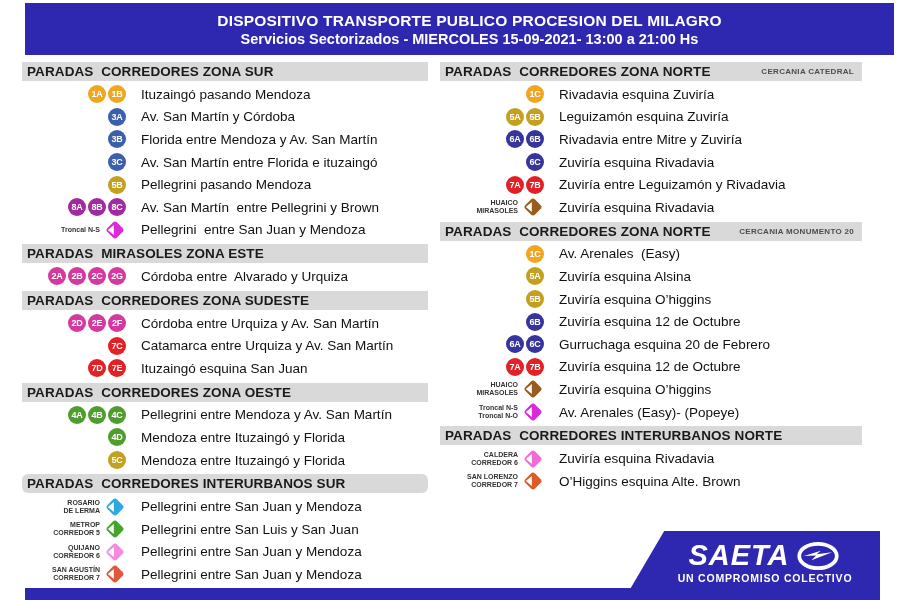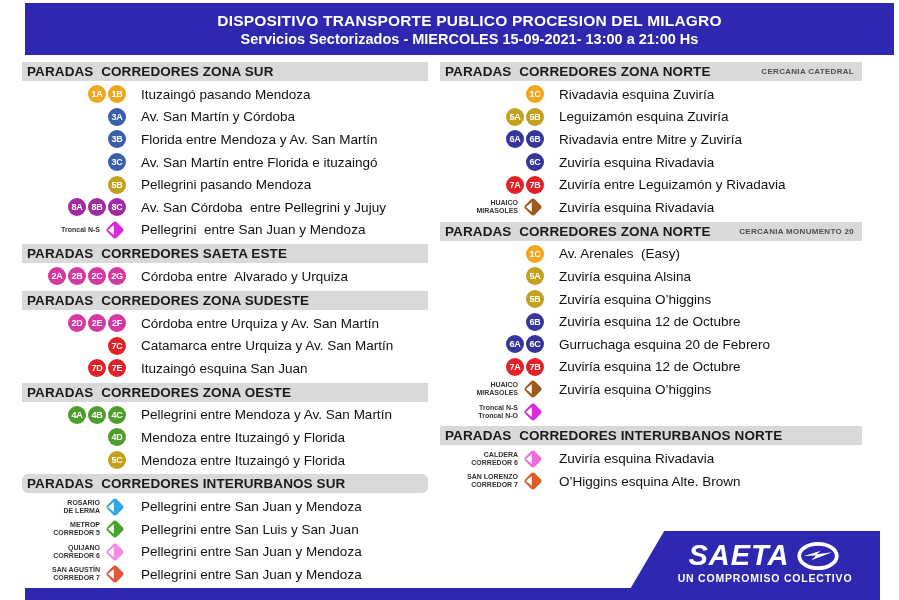--- a/index.html
+++ b/index.html
@@ -85,38 +85,38 @@
               <span class="badge" style="background: rgb(196, 160, 31);">5B</span>
             </div>
             <div class="rowtext">Pellegrini pasando Mendoza</div>
           </div>
           <div class="row">
             <div class="badges">
               <span class="badge" style="background: rgb(162, 42, 160);">8A</span>
               <span class="badge" style="background: rgb(162, 42, 160);">8B</span>
               <span class="badge" style="background: rgb(162, 42, 160);">8C</span>
             </div>
-            <div class="rowtext">Av. San Córdoba  entre Pellegrini y Jujuy</div>
+            <div class="rowtext">Av. San Martín  entre Pellegrini y Brown</div>
           </div>
           <div class="row">
             <div class="badges">
               <div class="tag"><span>Troncal N-S</span></div>
               <span class="diamond">
                 <svg viewBox="0 0 26 26">
                   <rect x="5" y="5" width="16" height="16" rx="3.5" fill="#D92BD9" transform="rotate(45 13 13)"></rect>
                   <path d="M4.6 13 L11.6 7 L11.6 19 Z" fill="#ffffff"></path>
                 </svg>
               </span>
             </div>
             <div class="rowtext">Pellegrini  entre San Juan y Mendoza</div>
           </div>
         </section>
         <section class="sec">
           <div class="sec-header" style="background: rgb(217, 217, 217);">
-            <span class="sec-title">PARADAS  CORREDORES SAETA ESTE</span>
+            <span class="sec-title">PARADAS  MIRASOLES ZONA ESTE</span>
           </div>
           <div class="row">
             <div class="badges">
               <span class="badge" style="background: rgb(213, 57, 159);">2A</span>
               <span class="badge" style="background: rgb(213, 57, 159); text-align: center;">2B</span>
               <span class="badge" style="background: rgb(213, 57, 159);">2C</span>
               <span class="badge" style="background: rgb(213, 57, 159);">2G</span>
             </div>
             <div class="rowtext">Córdoba entre  Alvarado y Urquiza</div>
           </div>
@@ -336,20 +336,21 @@
           <div class="row">
             <div class="badges">
               <div class="tag"><span>Troncal N-S</span><span>Troncal N-O</span></div>
               <span class="diamond">
                 <svg viewBox="0 0 26 26">
                   <rect x="5" y="5" width="16" height="16" rx="3.5" fill="#D92BD9" transform="rotate(45 13 13)"></rect>
                   <path d="M4.6 13 L11.6 7 L11.6 19 Z" fill="#ffffff"></path>
                 </svg>
               </span>
             </div>
+            <div class="rowtext">Av. Arenales (Easy)- (Popeye)</div>
           </div>
         </section>
         <section class="sec">
           <div class="sec-header" style="background: rgb(217, 217, 217);">
             <span class="sec-title">PARADAS  CORREDORES INTERURBANOS NORTE</span>
           </div>
           <div class="row">
             <div class="badges">
               <div class="tag"><span>CALDERA</span><span>CORREDOR 6</span></div>
               <span class="diamond">

